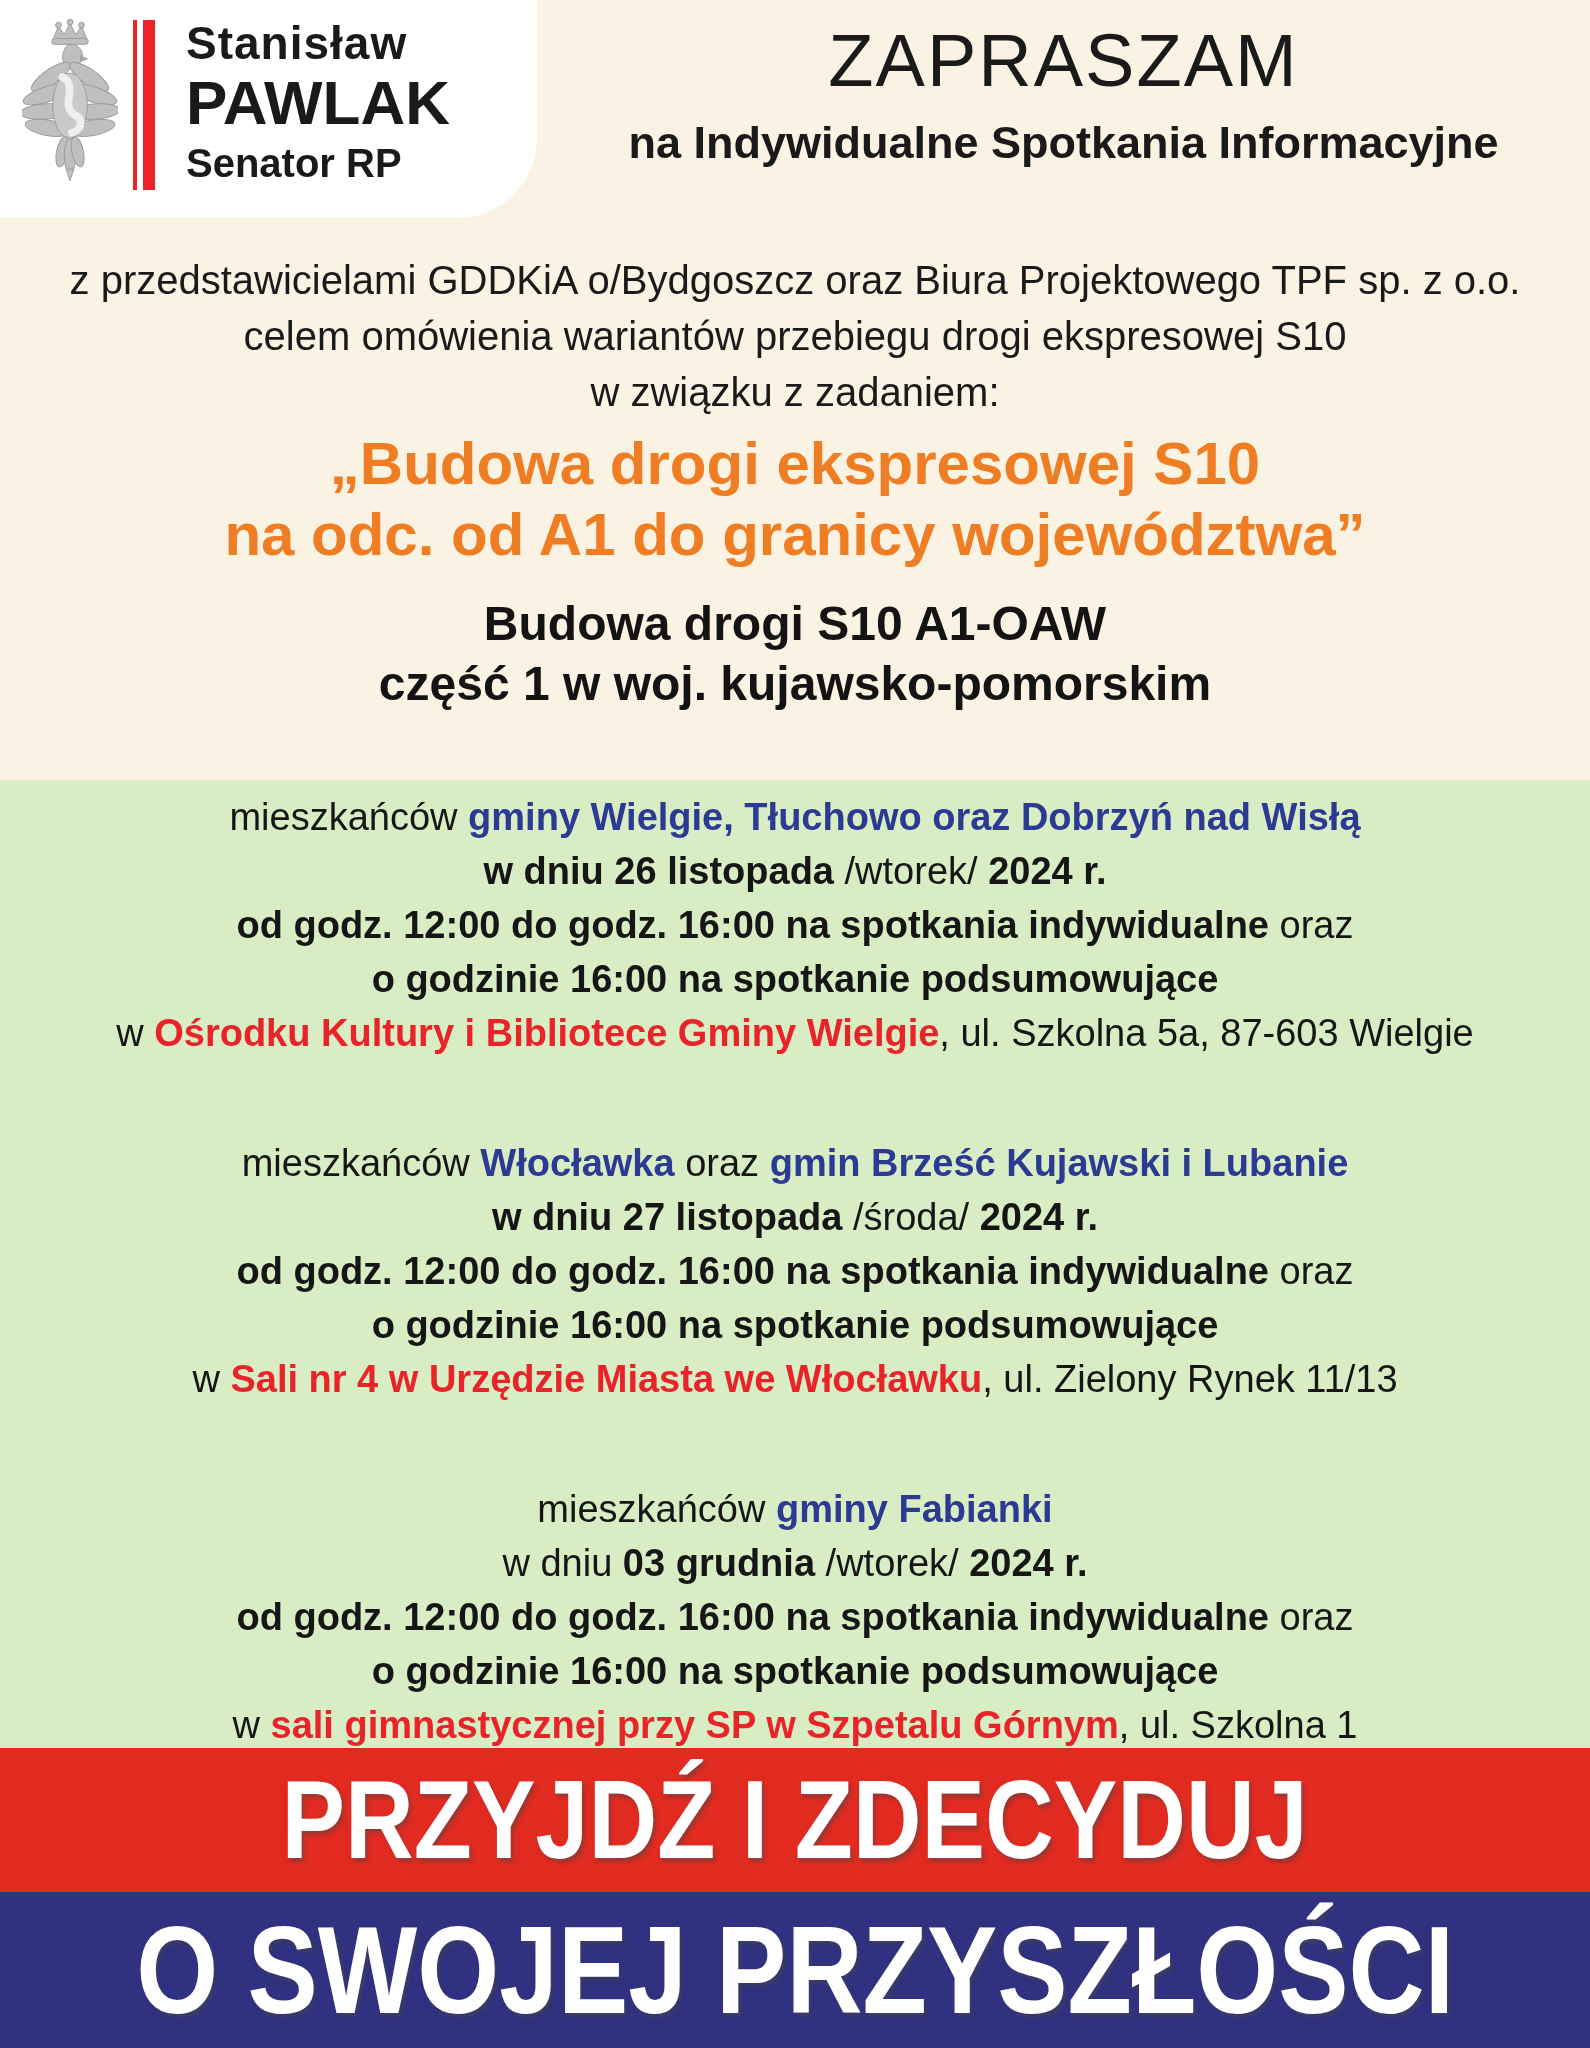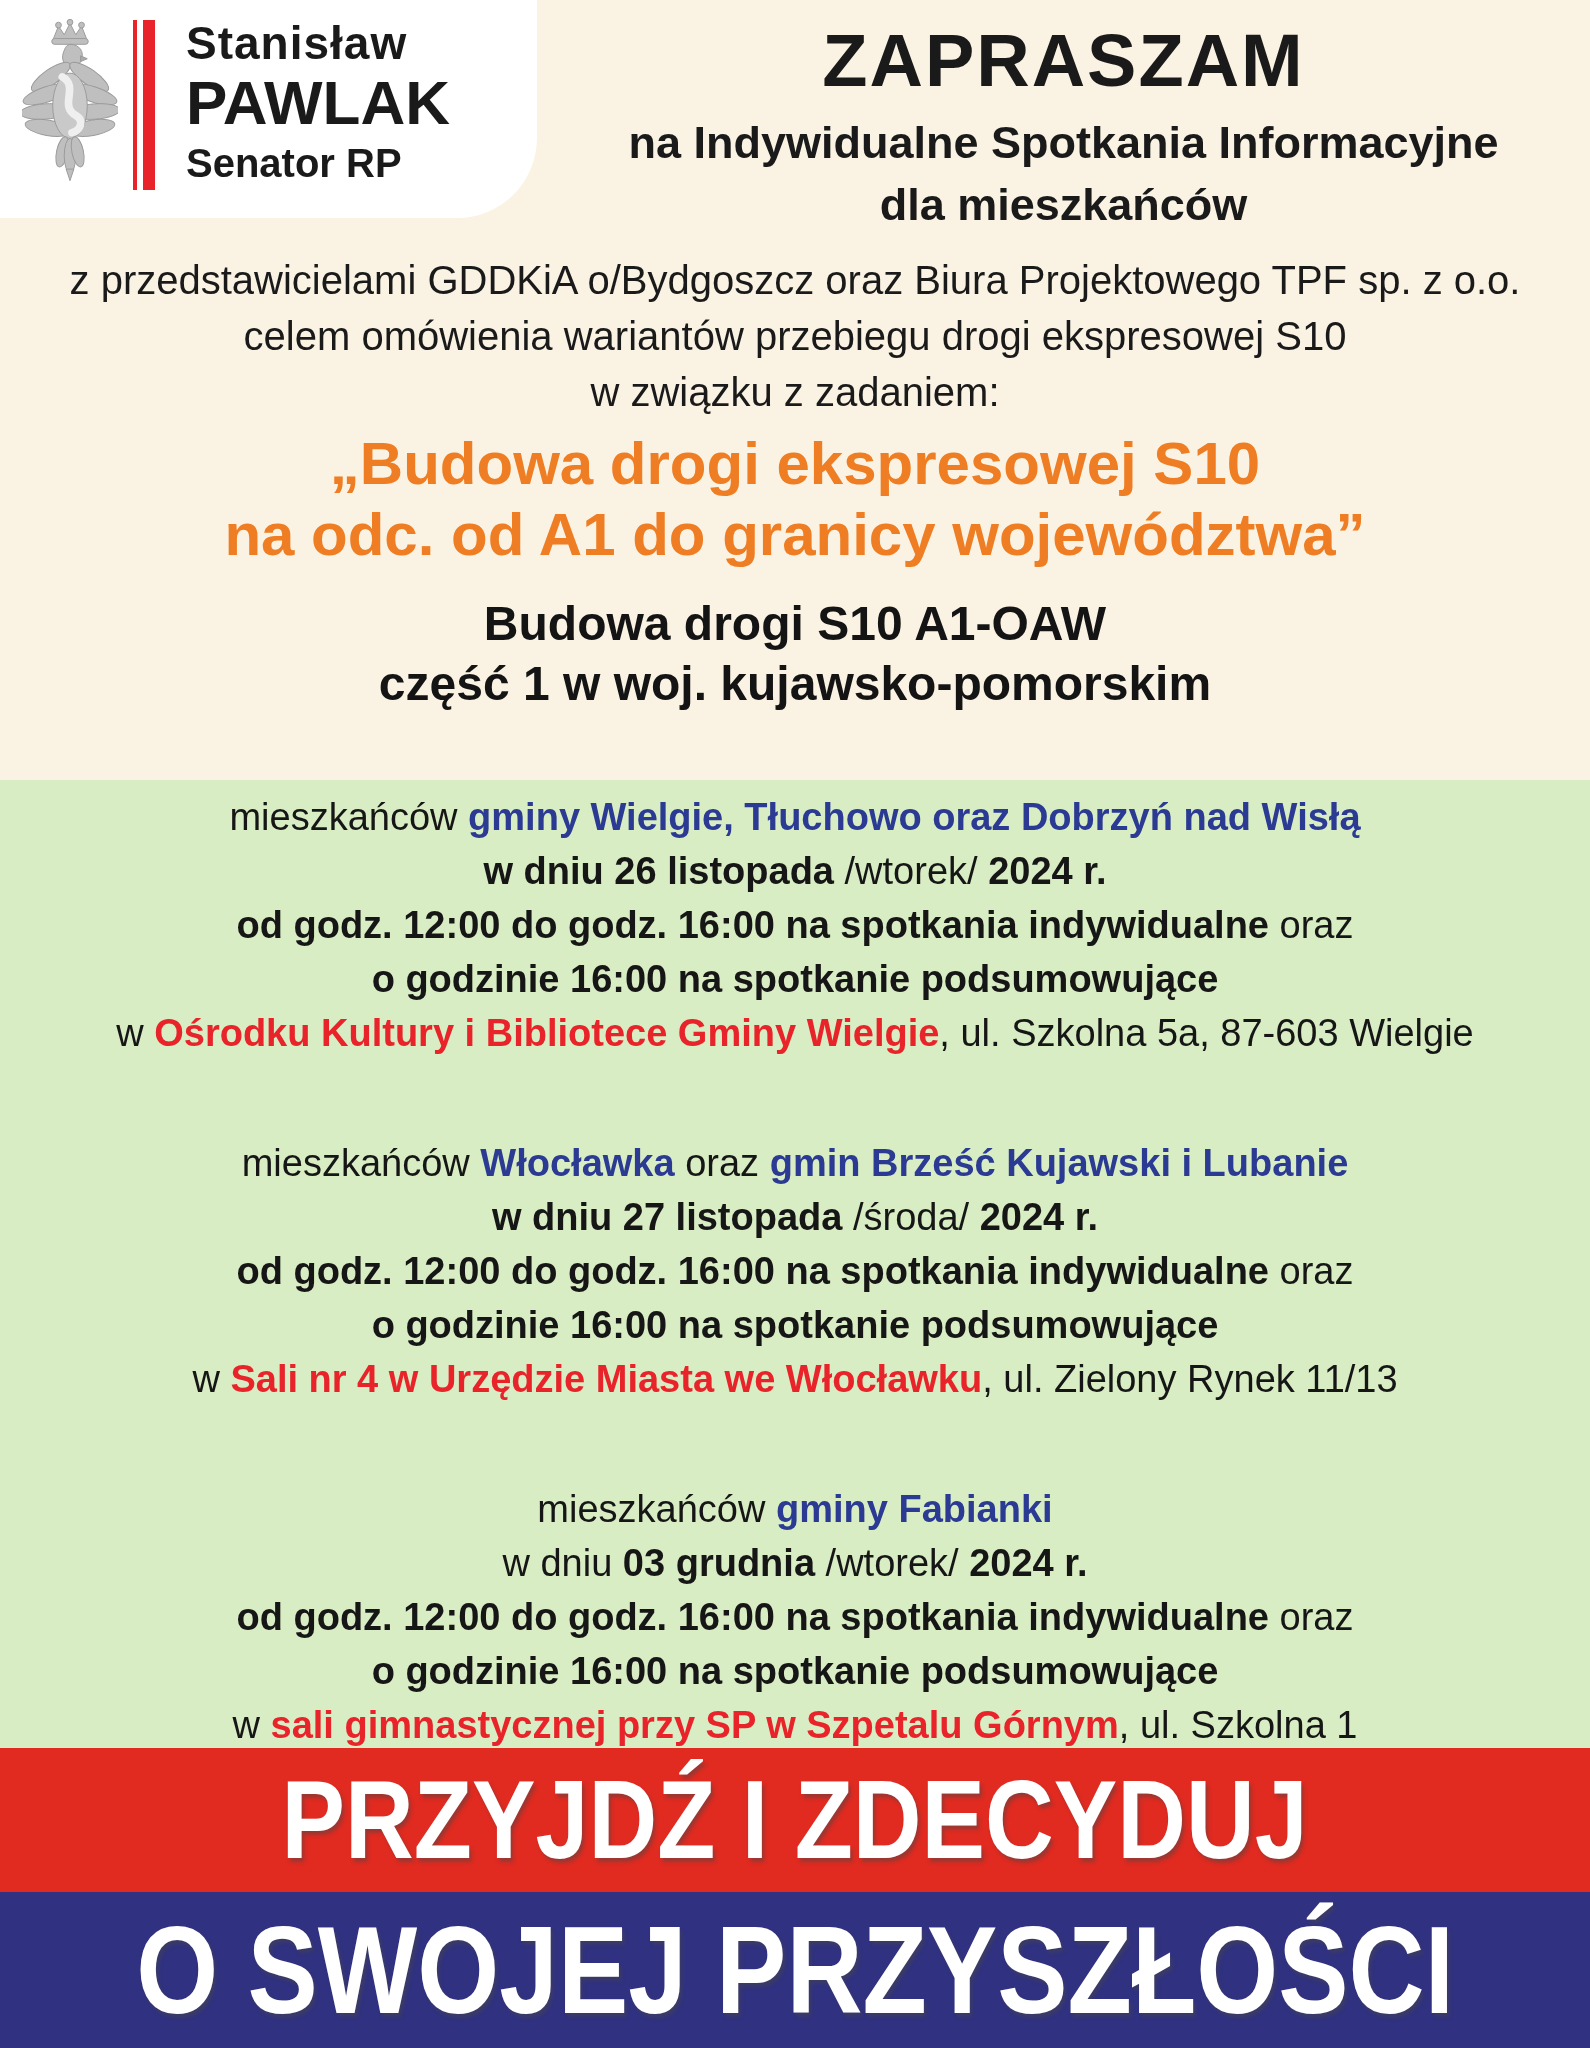--- a/index.html
+++ b/index.html
@@ -13,21 +13,21 @@
   .logo-block{position:absolute;top:0;left:0;width:537px;height:218px;background:#ffffff;border-bottom-right-radius:80px;}
   .eagle{position:absolute;left:22px;top:12px;width:96px;height:176px;}
   .stripe{position:absolute;left:133px;top:20px;width:22px;height:170px;
     background:linear-gradient(to right,#e8232a 0 4px,#ffffff 4px 10px,#e8232a 10px 22px);}
   .names{position:absolute;left:186px;top:20px;line-height:1;}
   .name-first{font-size:46px;font-weight:700;letter-spacing:1px;}
   .name-last{font-size:62px;font-weight:800;margin-top:6px;}
   .name-title{font-size:40px;font-weight:600;margin-top:9px;}
   
   .invite{position:absolute;top:24px;left:537px;width:1053px;text-align:center;}
-  .invite-title{font-size:74px;font-weight:700;letter-spacing:2px;line-height:1;}
+  .invite-title{font-size:74px;font-weight:400;letter-spacing:2px;line-height:1;}
   .invite-sub{font-size:45px;font-weight:700;line-height:1;margin-top:22px;}
   .invite-sub + .invite-sub{margin-top:17px;}
   
   .intro{position:absolute;top:252px;left:0;width:100%;text-align:center;font-size:40px;line-height:56px;font-weight:400;}
   .intro div{white-space:nowrap;}
   
   .quote{position:absolute;top:428px;left:0;width:100%;text-align:center;color:#ee7d23;font-weight:700;font-size:60px;line-height:71px;}
   .quote div{white-space:nowrap;}
   .subproject{position:absolute;top:594px;left:0;width:100%;text-align:center;font-weight:700;font-size:48px;line-height:60px;color:#141414;}
   
@@ -85,21 +85,20 @@
     <div class="names">
       <div class="name-first">Stanisław</div>
       <div class="name-last">PAWLAK</div>
       <div class="name-title">Senator RP</div>
     </div>
   </div>
 
   <div class="invite">
     <div class="invite-title">ZAPRASZAM</div>
     <div class="invite-sub">na Indywidualne Spotkania Informacyjne</div>
-    <div class="invite-sub">dla mieszkańców</div>
   </div>
 
   <div class="intro">
     <div>z przedstawicielami GDDKiA o/Bydgoszcz oraz Biura Projektowego TPF sp. z o.o.</div>
     <div>celem omówienia wariantów przebiegu drogi ekspresowej S10</div>
     <div>w związku z zadaniem:</div>
   </div>
 
   <div class="quote">
     <div>„Budowa drogi ekspresowej S10</div>

